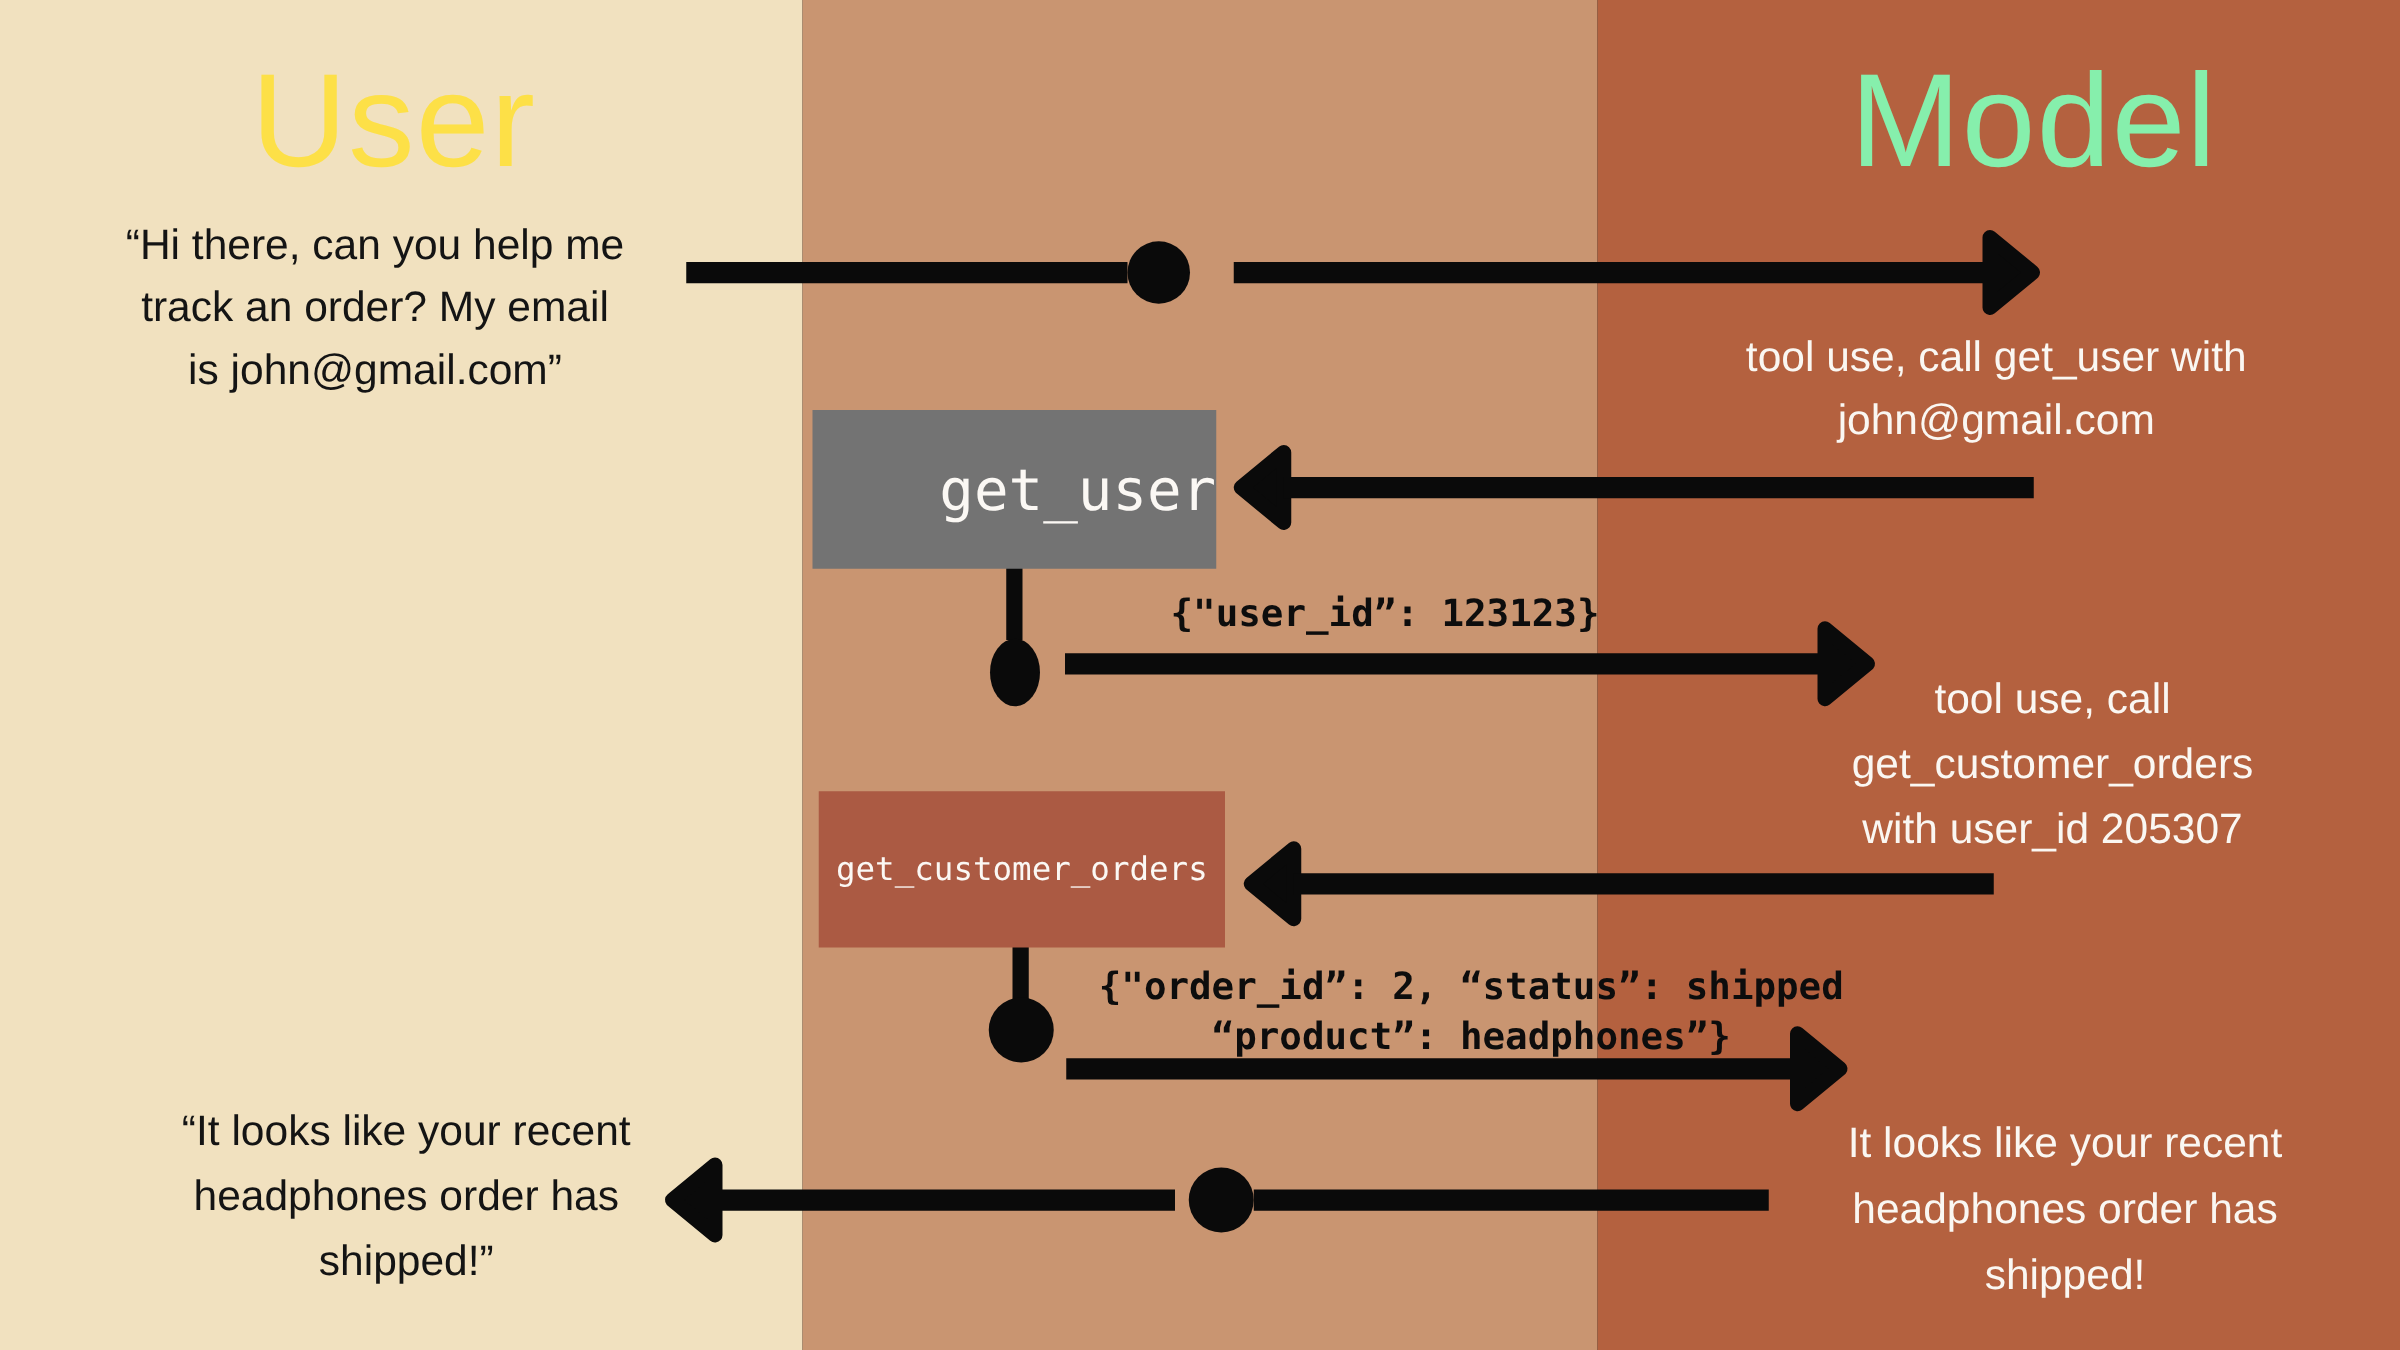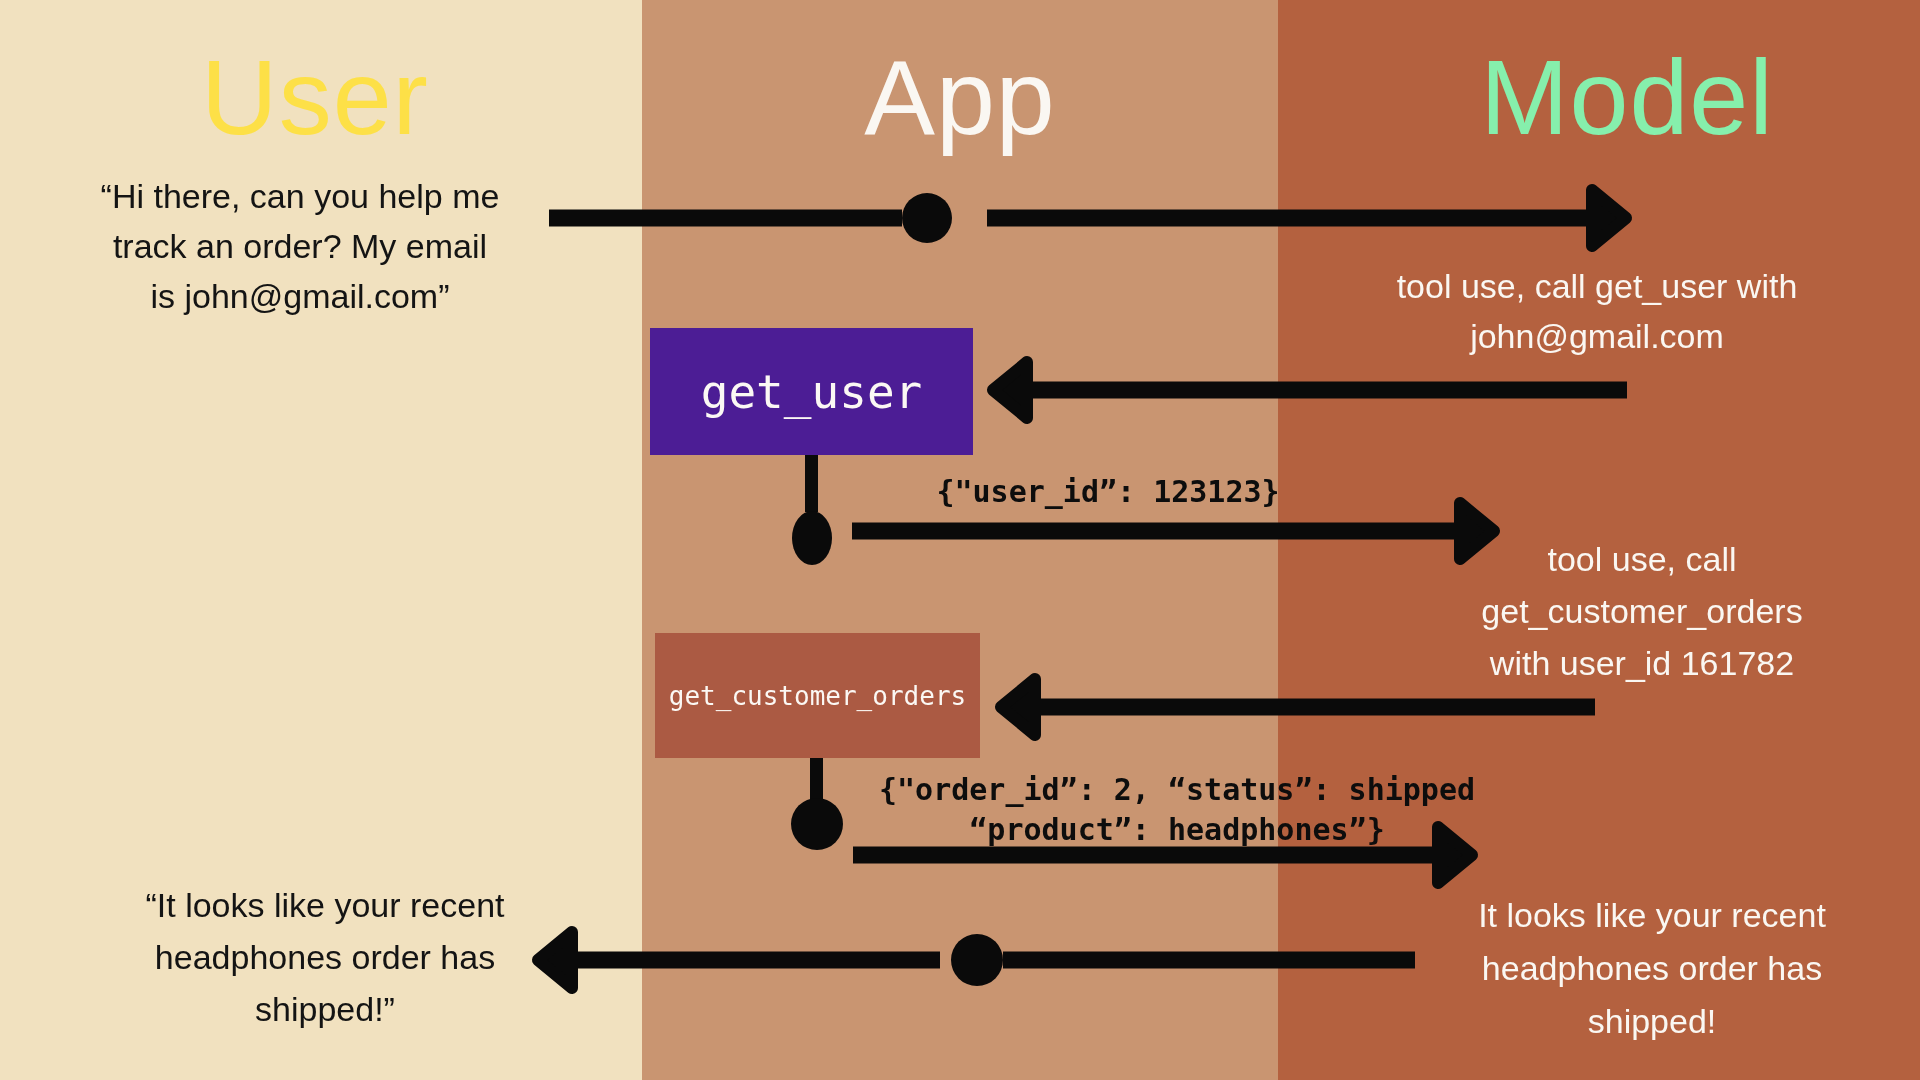--- a/index.html
+++ b/index.html
@@ -47,21 +47,20 @@
 </head>
 <body>
 
 <div class="stage">
 
   <div class="band band-user" style="background: rgb(241, 225, 191);"></div>
   <div class="band band-app" style="background: rgb(201, 149, 113);"></div>
   <div class="band band-model" style="background: rgb(180, 97, 63);"></div>
 
   <div class="abs-center title t-user">User</div>
-  <div class="abs-center title t-app">App</div>
   <div class="abs-center title t-model">Model</div>
 
   <svg class="overlay" width="1920" height="1080" viewBox="0 0 1920 1080" aria-hidden="true">
 
     <g>
       <line class="ink-line" x1="549" y1="218" x2="902" y2="218"></line>
       <circle class="ink" cx="927" cy="218" r="25"></circle>
       <line class="ink-line" x1="987" y1="218" x2="1590" y2="218"></line>
       <path class="ink-head" d="M1592,190 L1626,218 L1592,246 Z"></path>
     </g>
@@ -97,39 +96,39 @@
     </g>
 
     <g>
       <line class="ink-line" x1="1003" y1="960" x2="1415" y2="960"></line>
       <circle class="ink" cx="977" cy="960" r="26"></circle>
       <line class="ink-line" x1="576" y1="960" x2="940" y2="960"></line>
       <path class="ink-head" d="M572,932 L538,960 L572,988 Z"></path>
     </g>
   </svg>
 
-  <div class="toolbox box-get-user" style="background: #4c1d95;">
+  <div class="toolbox box-get-user" style="background: #737373; justify-content: flex-end;">
     <span>get_user</span>
   </div>
   <div class="toolbox box-get-orders" style="background: rgb(171, 90, 67);">
     <span>get_customer_orders</span>
   </div>
 
   <div class="abs-center msg msg-dark m-user-request">“Hi there, can you help me
 track an order? My email
 is john@gmail.com”</div>
 
   <div class="abs-center msg msg-light m-model-1">tool use, call get_user with
 john@gmail.com</div>
 
   <div class="abs-center code c-json1">{"user_id”: 123123}</div>
 
   <div class="abs-center msg msg-light m-model-2">tool use, call
 get_customer_orders
-with user_id 161782</div>
+with user_id 205307</div>
 
   <div class="abs-center code c-json2">{"order_id”: 2, “status”: shipped
 “product”: headphones”}</div>
 
   <div class="abs-center msg msg-light m-model-3">It looks like your recent
 headphones order has
 shipped!</div>
 
   <div class="abs-center msg msg-dark m-user-final">“It looks like your recent
 headphones order has

